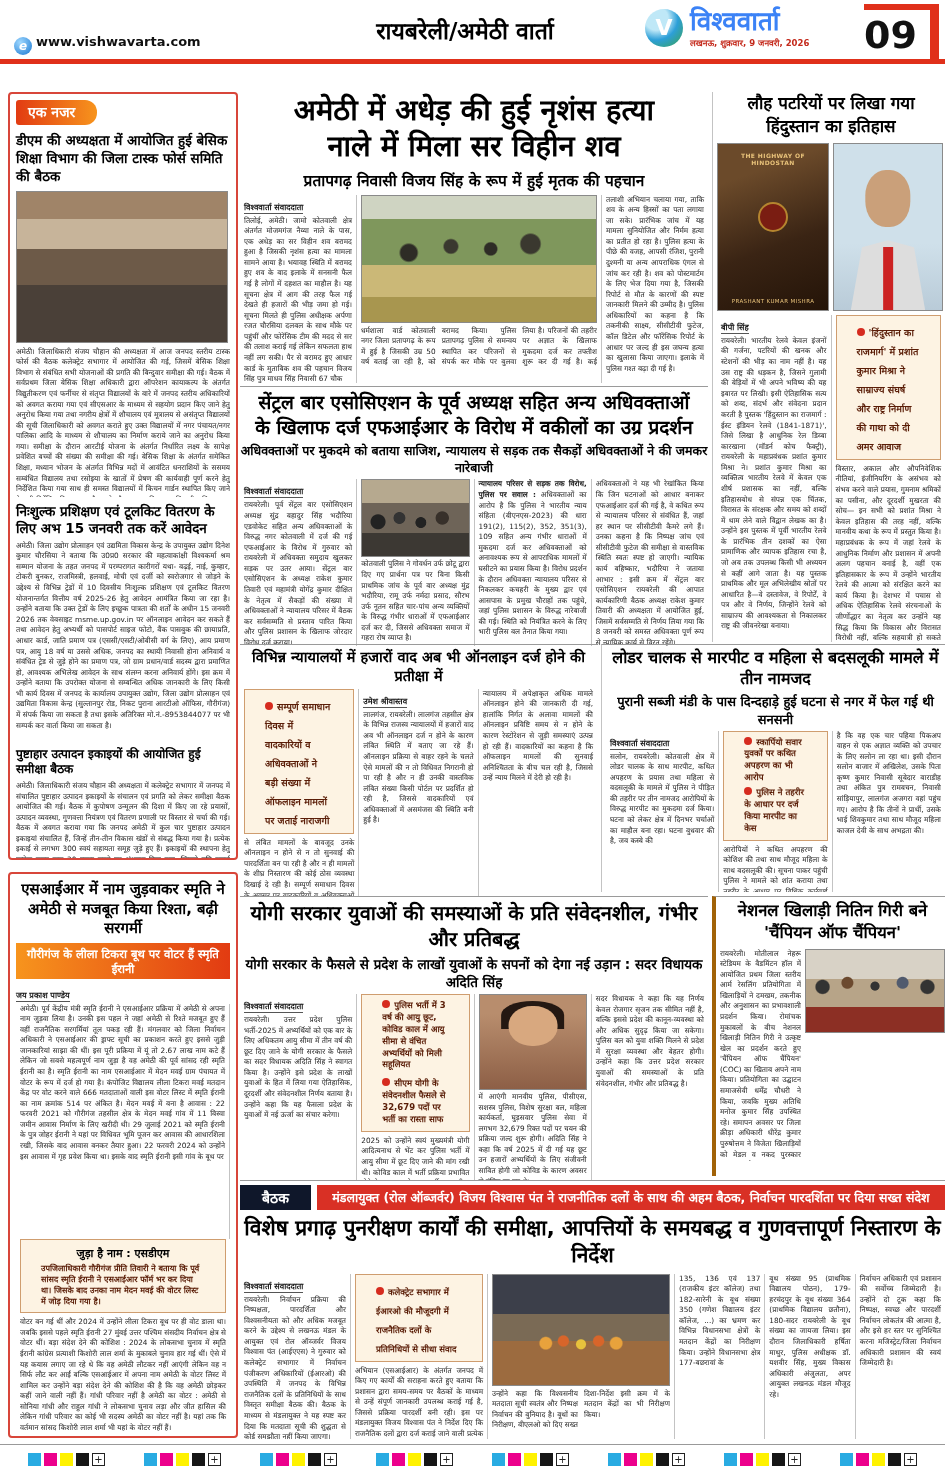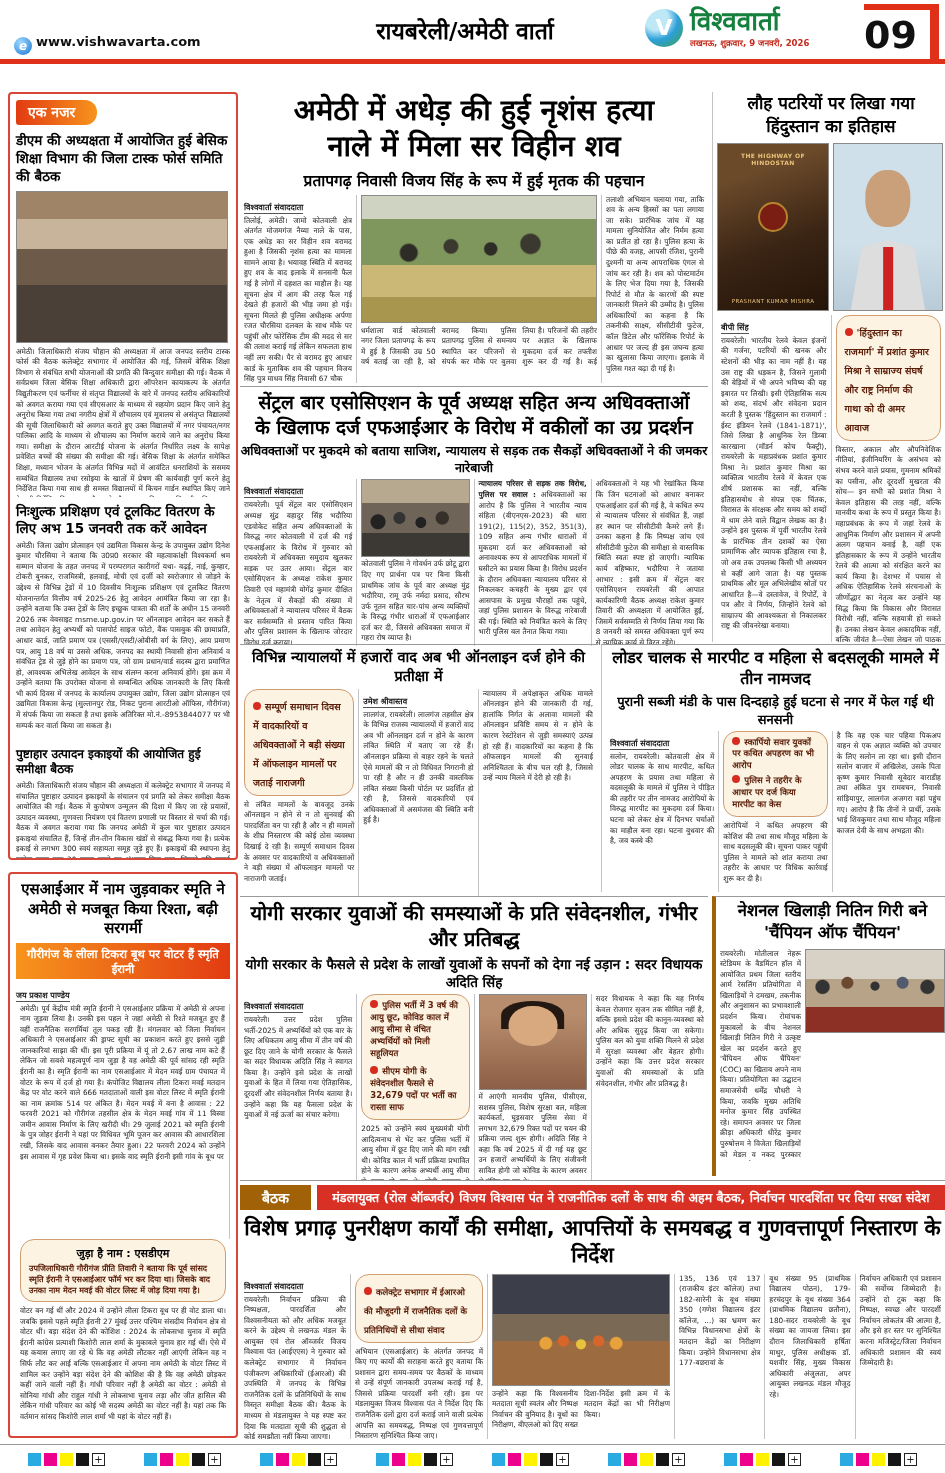--- a/index.html
+++ b/index.html
@@ -7,38 +7,38 @@
         font-family:"DejaVu Sans","Liberation Sans",sans-serif;color:#1a1a1a;overflow:hidden;}
   
   .hdr{position:absolute;left:0;top:0;width:945px;height:59px;border-bottom:5px solid #e0301a;}
   .hdr-url{position:absolute;left:14px;top:34px;font-weight:bold;font-size:13px;color:#111;}
   .e-icon{display:inline-block;width:18px;height:18px;border-radius:50%;background:radial-gradient(circle at 35% 30%,#9fd8ff,#1877d2);
           color:#fff;font-style:italic;font-weight:bold;text-align:center;line-height:18px;font-size:12px;vertical-align:-4px;margin-right:4px;}
   .hdr-sec{position:absolute;left:300px;top:14px;width:330px;text-align:center;font-size:23px;font-weight:bold;color:#000;}
   .mast{position:absolute;left:645px;top:8px;display:flex;align-items:center;gap:7px;}
   .mast-logo{width:38px;height:38px;border-radius:50%;background:radial-gradient(circle at 30% 25%,#bfe8f7 0 30%,#2d9fd8 55%,#3aa24b 100%);
              color:#fff;font-weight:bold;text-align:center;line-height:38px;font-size:22px;}
-  .mast-name{font-size:26px;font-weight:bold;color:#15803d;line-height:1;}
+  .mast-name{font-size:26px;font-weight:bold;color:#3b82f6;line-height:1;}
   .mast-date{font-size:8.5px;color:#c42a1c;font-weight:bold;margin-top:3px;}
   .pageno{position:absolute;right:6px;top:4px;width:66px;height:52px;border-right:9px solid #e0301a;border-top:6px solid #e0301a;
           font-size:38px;font-weight:bold;text-align:left;line-height:50px;color:#111;}
   
   .abs{position:absolute;}
   .box-red{border:2px solid #d8463a;border-radius:4px;padding:6px;box-sizing:border-box;background:#fff;}
   .tab{display:inline-block;background:linear-gradient(90deg,#e23b12,#f7941d);color:#fff;font-weight:bold;
        font-size:14px;padding:2px 22px 4px 12px;border-radius:3px 12px 12px 3px;}
   .hl{font-weight:bold;color:#000;}
   .sub-bar{background:linear-gradient(90deg,#f7941d,#e23b12);color:#fff;font-weight:bold;text-align:center;
            font-size:11.5px;padding:3px 2px;margin:4px 0;}
   .byline{font-weight:bold;font-size:8px;border-bottom:1px solid #555;display:inline-block;padding-bottom:1px;margin:2px 0;}
   .bt{font-size:7.3px;line-height:1.45;text-align:justify;color:#222;}
   .cols{display:flex;}
   .col{flex:1;padding:0 4px;border-right:1px solid #c3c3c3;overflow:hidden;}
   .col:last-child{border-right:none;}
-  .qbox{background:#fdf3e3;border:1px solid #cf9d6f;border-radius:14px;padding:5px 8px;margin-bottom:4px;}
+  .qbox{background:#fdf3e3;border:1px solid #cf9d6f;border-radius:0;padding:5px 20px;margin-bottom:4px;}
   .qtxt{font-size:9.5px;font-weight:bold;color:#5a1d07;line-height:1.4;}
   .dot{display:inline-block;width:8px;height:8px;border-radius:50%;background:#d62b1f;margin-right:4px;}
   .photo{border:1px solid #8a8a8a;box-sizing:border-box;}
   .rule-t{border-top:1px solid #9a9a9a;}
   
   .ph-meetroom{background:linear-gradient(180deg,#a08468 0 18%,#c7b49a 18% 38%,#6d5a48 38% 62%,#4a4038 62% 100%),#8a7a66;}
   .ph-field{background:
      radial-gradient(circle at 20% 45%,#2e2c26 0 4%,transparent 5%),
      radial-gradient(circle at 38% 40%,#3a382f 0 4%,transparent 5%),
      radial-gradient(circle at 55% 42%,#2e2c26 0 4%,transparent 5%),
@@ -256,21 +256,21 @@
     <div class="hl" style="font-size:16.5px;text-align:center;line-height:1.35;">नेशनल खिलाड़ी नितिन गिरी बने</div>
     <div class="hl" style="font-size:16.5px;text-align:center;line-height:1.35;margin-bottom:4px;">'चैंपियन ऑफ चैंपियन'</div>
     <div>
       <div class="photo ph-group" style="float:right;width:140px;height:84px;margin:0 0 3px 4px;"></div>
       <div class="bt" style="height:212px;overflow:hidden;">रायबरेली। मोतीलाल नेहरू स्टेडियम के बैडमिंटन हॉल में आयोजित प्रथम जिला स्तरीय आर्म रेसलिंग प्रतियोगिता में खिलाड़ियों ने दमखम, तकनीक और अनुशासन का प्रभावशाली प्रदर्शन किया। रोमांचक मुकाबलों के बीच नेशनल खिलाड़ी नितिन गिरी ने उत्कृष्ट खेल का प्रदर्शन करते हुए 'चैंपियन ऑफ चैंपियन' (COC) का खिताब अपने नाम किया। प्रतियोगिता का उद्घाटन समाजसेवी धर्मेंद्र चौधरी ने किया, जबकि मुख्य अतिथि मनोज कुमार सिंह उपस्थित रहे। समापन अवसर पर जिला क्रीड़ा अधिकारी धीरेंद्र कुमार पुरुषोत्तम ने विजेता खिलाड़ियों को मेडल व नकद पुरस्कार प्रदान करते हुए ₹11,000 की प्रोत्साहन राशि भी दी। उन्होंने कहा कि आर्म रेसलिंग जैसे खेल युवाओं को शारीरिक मजबूती के साथ आत्मविश्वास और आगे बढ़ने की दिशा देते हैं। प्रतियोगिता में विभिन्न भार वर्गों में खिलाड़ियों ने शानदार प्रदर्शन किया। सब-जूनियर वर्ग 55-60 किग्रा में प्रवीण पांडे प्रथम रहे। 60-65 किग्रा वर्ग में आदित्य यादव ने प्रथम स्थान प्राप्त किया, जबकि 70-75 किग्रा वर्ग में आयुष विजेता बने। 40-45 किग्रा वर्ग में चाहत प्रथम रहीं। 55-60 किग्रा वर्ग में शर्मीम अहमद ने स्वर्ण पदक जीता। बाएं हाथ की स्पर्धा में नितिन गिरी प्रथम स्थान पर रहे। इस अवसर पर सचिन, हिमांशु तिवारी, अरविंद सोनकर, अनुपमा रावत, भाविका सिंह सहित बड़ी संख्या में खिलाड़ी, आयोजक और खेल प्रेमी मौजूद रहे।</div>
     </div>
   </div>
 
   <div class="abs rule-t" style="left:240px;top:1180px;width:705px;height:254px;overflow:hidden;padding-top:4px;">
     <div style="display:flex;align-items:stretch;gap:6px;">
-      <div style="background:#a16207;color:#fff;font-weight:bold;font-size:14px;padding:3px 22px;">बैठक</div>
+      <div style="background:#0f172a;color:#fff;font-weight:bold;font-size:14px;padding:3px 22px;">बैठक</div>
       <div style="background:#d93025;color:#fff;font-weight:bold;font-size:12.5px;padding:4px 8px;flex:1;text-align:center;">मंडलायुक्त (रोल ऑब्जर्वर) विजय विश्वास पंत ने राजनीतिक दलों के साथ की अहम बैठक, निर्वाचन पारदर्शिता पर दिया सख्त संदेश</div>
     </div>
     <div class="hl" style="font-size:21px;text-align:center;line-height:1.3;margin:5px 0 4px;">विशेष प्रगाढ़ पुनरीक्षण कार्यों की समीक्षा, आपत्तियों के समयबद्ध व गुणवत्तापूर्ण निस्तारण के निर्देश</div>
     <div class="cols" style="height:172px;">
       <div class="col" style="flex:0 0 102px;">
         <div class="byline">विश्ववार्ता संवाददाता</div>
         <div class="bt">रायबरेली। निर्वाचन प्रक्रिया की निष्पक्षता, पारदर्शिता और विश्वसनीयता को और अधिक मजबूत करने के उद्देश्य से लखनऊ मंडल के आयुक्त एवं रोल ऑब्जर्वर विजय विश्वास पंत (आईएएस) ने गुरुवार को कलेक्ट्रेट सभागार में निर्वाचन पंजीकरण अधिकारियों (ईआरओ) की उपस्थिति में जनपद के विभिन्न राजनैतिक दलों के प्रतिनिधियों के साथ विस्तृत समीक्षा बैठक की। बैठक के माध्यम से मंडलायुक्त ने यह स्पष्ट कर दिया कि मतदाता सूची की शुद्धता से कोई समझौता नहीं किया जाएगा।</div>
       </div>
       <div class="col" style="flex:0 0 128px;">
         <div class="qbox"><span class="dot"></span><span class="qtxt" style="font-size:8.5px;">कलेक्ट्रेट सभागार में ईआरओ की मौजूदगी में राजनैतिक दलों के प्रतिनिधियों से सीधा संवाद</span></div>

